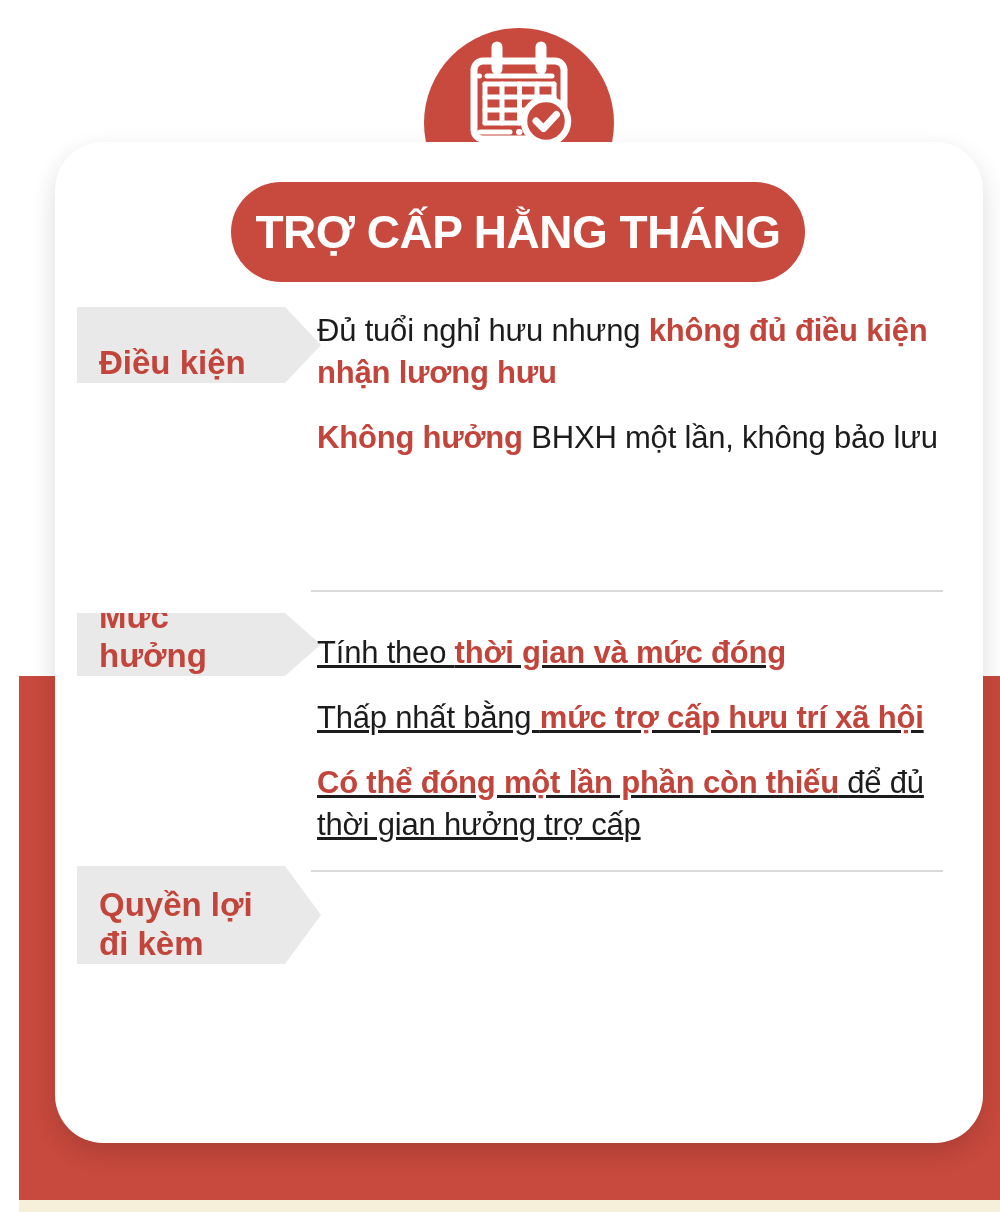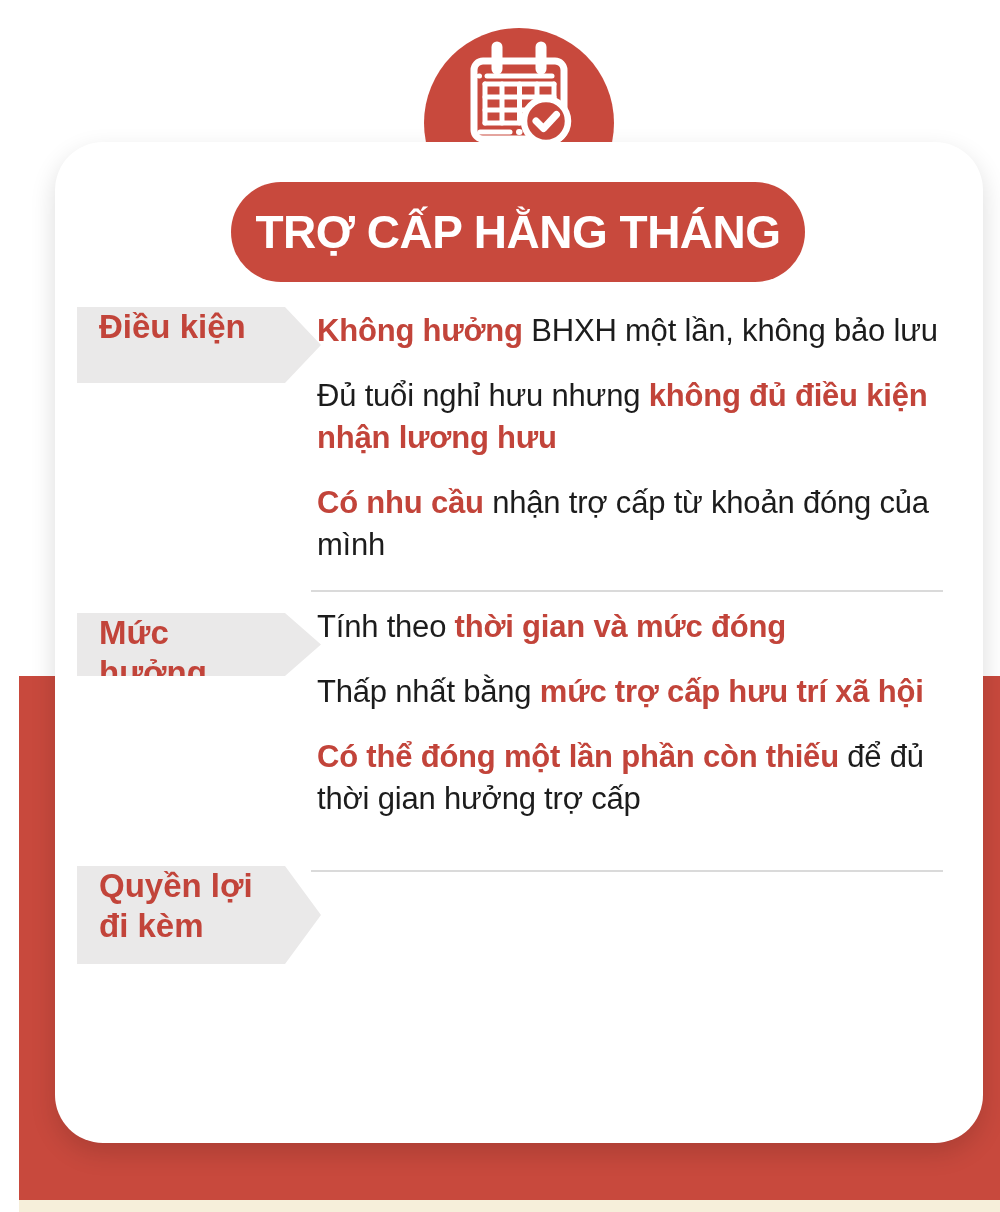--- a/index.html
+++ b/index.html
@@ -22,31 +22,31 @@
         border-radius:48px;box-shadow:0 10px 26px rgba(0,0,0,0.14);z-index:2;}
 
   .hero-badge{position:absolute;left:405px;top:28px;width:190px;height:114px;overflow:hidden;z-index:3;}
   .hero-badge .circle{width:190px;height:190px;border-radius:50%;background:var(--accent);}
 
   .pill{position:absolute;left:176px;top:40px;width:574px;height:100px;border-radius:52px;
         background:var(--accent);display:flex;align-items:center;justify-content:center;}
   .pill .title{color:#ffffff;font-weight:700;font-size:46px;letter-spacing:-0.5px;white-space:nowrap;}
 
   .tag{position:absolute;left:22px;width:244px;background:var(--tag-bg);
-       display:flex;align-items:flex-start;padding:0 42px 0 22px;
+       display:flex;align-items:flex-end;padding:0 42px 0 22px;
        clip-path:polygon(0 0,calc(100% - 36px) 0,100% 50%,calc(100% - 36px) 100%,0 100%);
        color:var(--accent-text);font-weight:700;font-size:33px;line-height:1.2;}
   .tag-1{top:165px;height:76px;}
   .tag-2{top:471px;height:63px;}
   .tag-3{top:724px;height:98px;}
 
   .items{position:absolute;left:262px;width:642px;color:var(--ink);
          font-size:31px;line-height:42px;letter-spacing:-0.2px;}
   .items-1{top:168px;}
-  .items-2{top:464px;}
+  .items-2{top:490px;text-decoration:underline;}
   .items-3{top:758px;}
   .items p + p{margin-top:23px;}
   .em{color:var(--accent-text);font-weight:700;}
 
   .divider{position:absolute;left:256px;width:632px;height:2px;background:var(--divider);}
   .divider-1{top:448px;}
   .divider-2{top:728px;}
 </style>
 </head>
 <body>
@@ -59,23 +59,22 @@
   <div class="card">
 
     <div class="pill">
       <span class="title">TRỢ CẤP HẰNG THÁNG</span>
     </div>
 
     <div class="tag tag-1">
       <span>Điều kiện</span>
     </div>
     <div class="items items-1">
+      <p><span>Đủ tuổi nghỉ hưu nhưng </span><span class="em">không đủ điều kiện nhận lương hưu</span></p>
       <p><span class="em">Không hưởng</span><span> BHXH một lần, không bảo lưu</span></p>
-      <p><span>Đủ tuổi nghỉ hưu nhưng </span><span class="em">không đủ điều kiện nhận lương hưu</span></p>
-      <p><span class="em">Có nhu cầu</span><span> nhận trợ cấp từ khoản đóng của mình</span></p>
     </div>
 
     <div class="divider divider-1"></div>
 
     <div class="tag tag-2">
       <span>Mức hưởng</span>
     </div>
     <div class="items items-2">
       <p><span>Tính theo </span><span class="em">thời gian và mức đóng</span></p>
       <p><span>Thấp nhất bằng </span><span class="em">mức trợ cấp hưu trí xã hội</span></p>

